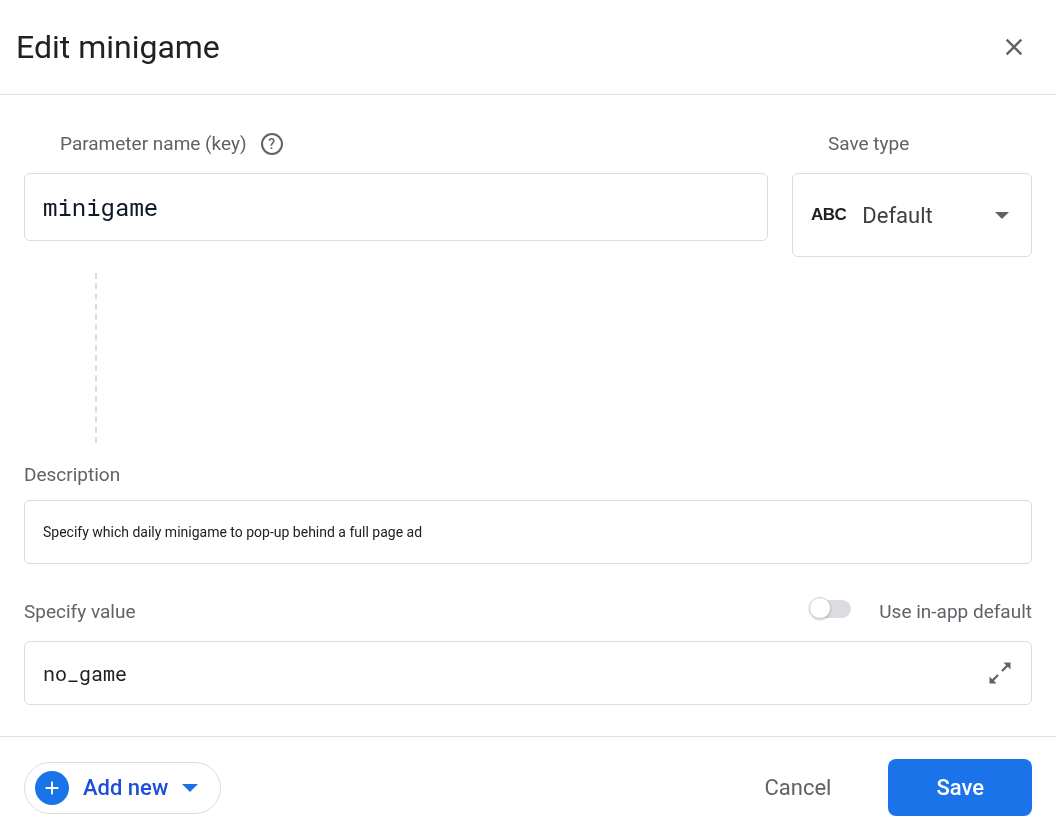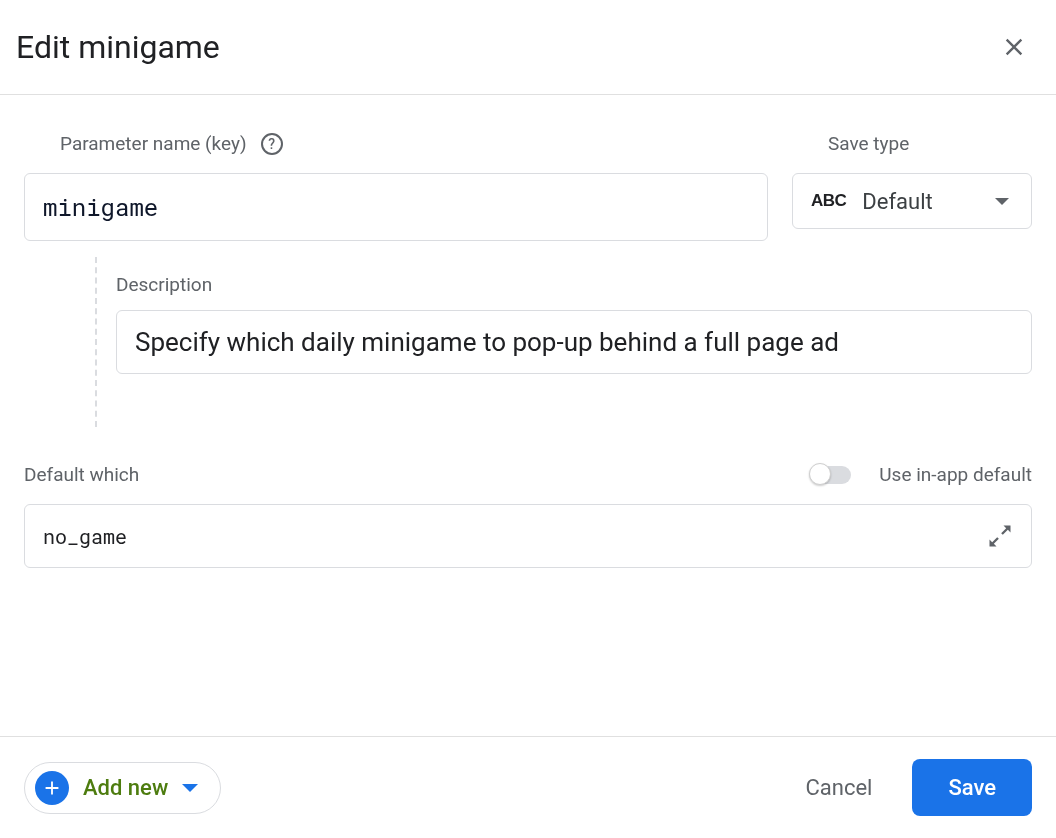--- a/index.html
+++ b/index.html
@@ -92,21 +92,21 @@
     border: 1px solid #dadce0;
     border-radius: 6px;
     padding: 0 18px;
     font-size: 24px;
     font-family: 'Roboto Mono', monospace;
     color: #0f172a;
     outline: none;
   }
   .select-box {
     width: 100%;
-    height: 56px;
+    height: 84px;
     border: 1px solid #dadce0;
     border-radius: 6px;
     padding: 0 18px;
     display: flex;
     align-items: center;
     gap: 16px;
     cursor: pointer;
     position: relative;
   }
   .abc-icon {
@@ -125,20 +125,21 @@
     width: 0;
     height: 0;
     border-left: 7px solid transparent;
     border-right: 7px solid transparent;
     border-top: 7px solid #5f6368;
     margin-right: 4px;
   }
   .desc-section {
     display: flex;
     margin-top: 12px;
+    flex-direction: column;
   }
   .vline-wrap {
     width: 92px;
     display: flex;
     justify-content: center;
     padding-top: 4px;
   }
   .vline {
     width: 0;
     height: 170px;
@@ -153,37 +154,36 @@
     font-size: 19px;
     color: #5f6368;
     margin-bottom: 14px;
   }
   .desc-input {
     width: 100%;
     height: 64px;
     border: 1px solid #dadce0;
     border-radius: 6px;
     padding: 0 18px;
-    font-size: 26px;
+    font-size: 14px;
     color: #202124;
     outline: none;
     font-family: inherit;
   }
   .default-section {
     margin-top: 36px;
   }
   .default-header {
     display: flex;
     justify-content: space-between;
     align-items: center;
     margin-bottom: 18px;
   }
   .toggle-wrap {
     display: flex;
-    align-items: center;
     gap: 28px;
   }
   .toggle {
     width: 40px;
     height: 18px;
     background: #dadce0;
     border-radius: 10px;
     position: relative;
     cursor: pointer;
   }
@@ -248,51 +248,51 @@
     height: 34px;
     background: #1a73e8;
     border-radius: 50%;
     display: flex;
     align-items: center;
     justify-content: center;
     color: #fff;
   }
   .add-new-text {
     font-size: 22px;
-    color: #4d7c0f;
+    color: #1d4ed8;
     font-weight: 500;
   }
   .dropdown-arrow-blue {
     width: 0;
     height: 0;
     border-left: 8px solid transparent;
     border-right: 8px solid transparent;
     border-top: 8px solid #1a73e8;
   }
   .footer-actions {
     display: flex;
     align-items: center;
-    gap: 28px;
+    gap: 45px;
   }
   .cancel-btn {
     font-size: 22px;
     color: #5f6368;
     cursor: pointer;
     background: none;
     border: none;
     padding: 10px 12px;
     font-family: inherit;
   }
   .save-btn {
     font-size: 22px;
     color: #fff;
     background: #1a73e8;
     border: none;
     border-radius: 8px;
-    padding: 16px 36px;
+    padding: 16px 48px;
     cursor: pointer;
     font-family: inherit;
     font-weight: 500;
   }
 </style>
 </head>
 <body>
 
 <div class="dialog">
 
@@ -333,21 +333,21 @@
         <div class="vline"></div>
       </div>
       <div class="desc-content">
         <div class="desc-label">Description</div>
         <input class="desc-input" type="text" value="Specify which daily minigame to pop-up behind a full page ad" style="">
       </div>
     </div>
 
     <div class="default-section">
       <div class="default-header">
-        <span class="field-label">Default which</span>
+        <span class="field-label">Specify value</span>
         <div class="toggle-wrap">
           <div class="toggle">
             <div class="toggle-knob"></div>
           </div>
           <span class="toggle-label">Use in-app default</span>
         </div>
       </div>
       <div class="default-input-wrap">
         <input class="default-input" type="text" value="no_game" style="">
         <div class="expand-icon">

